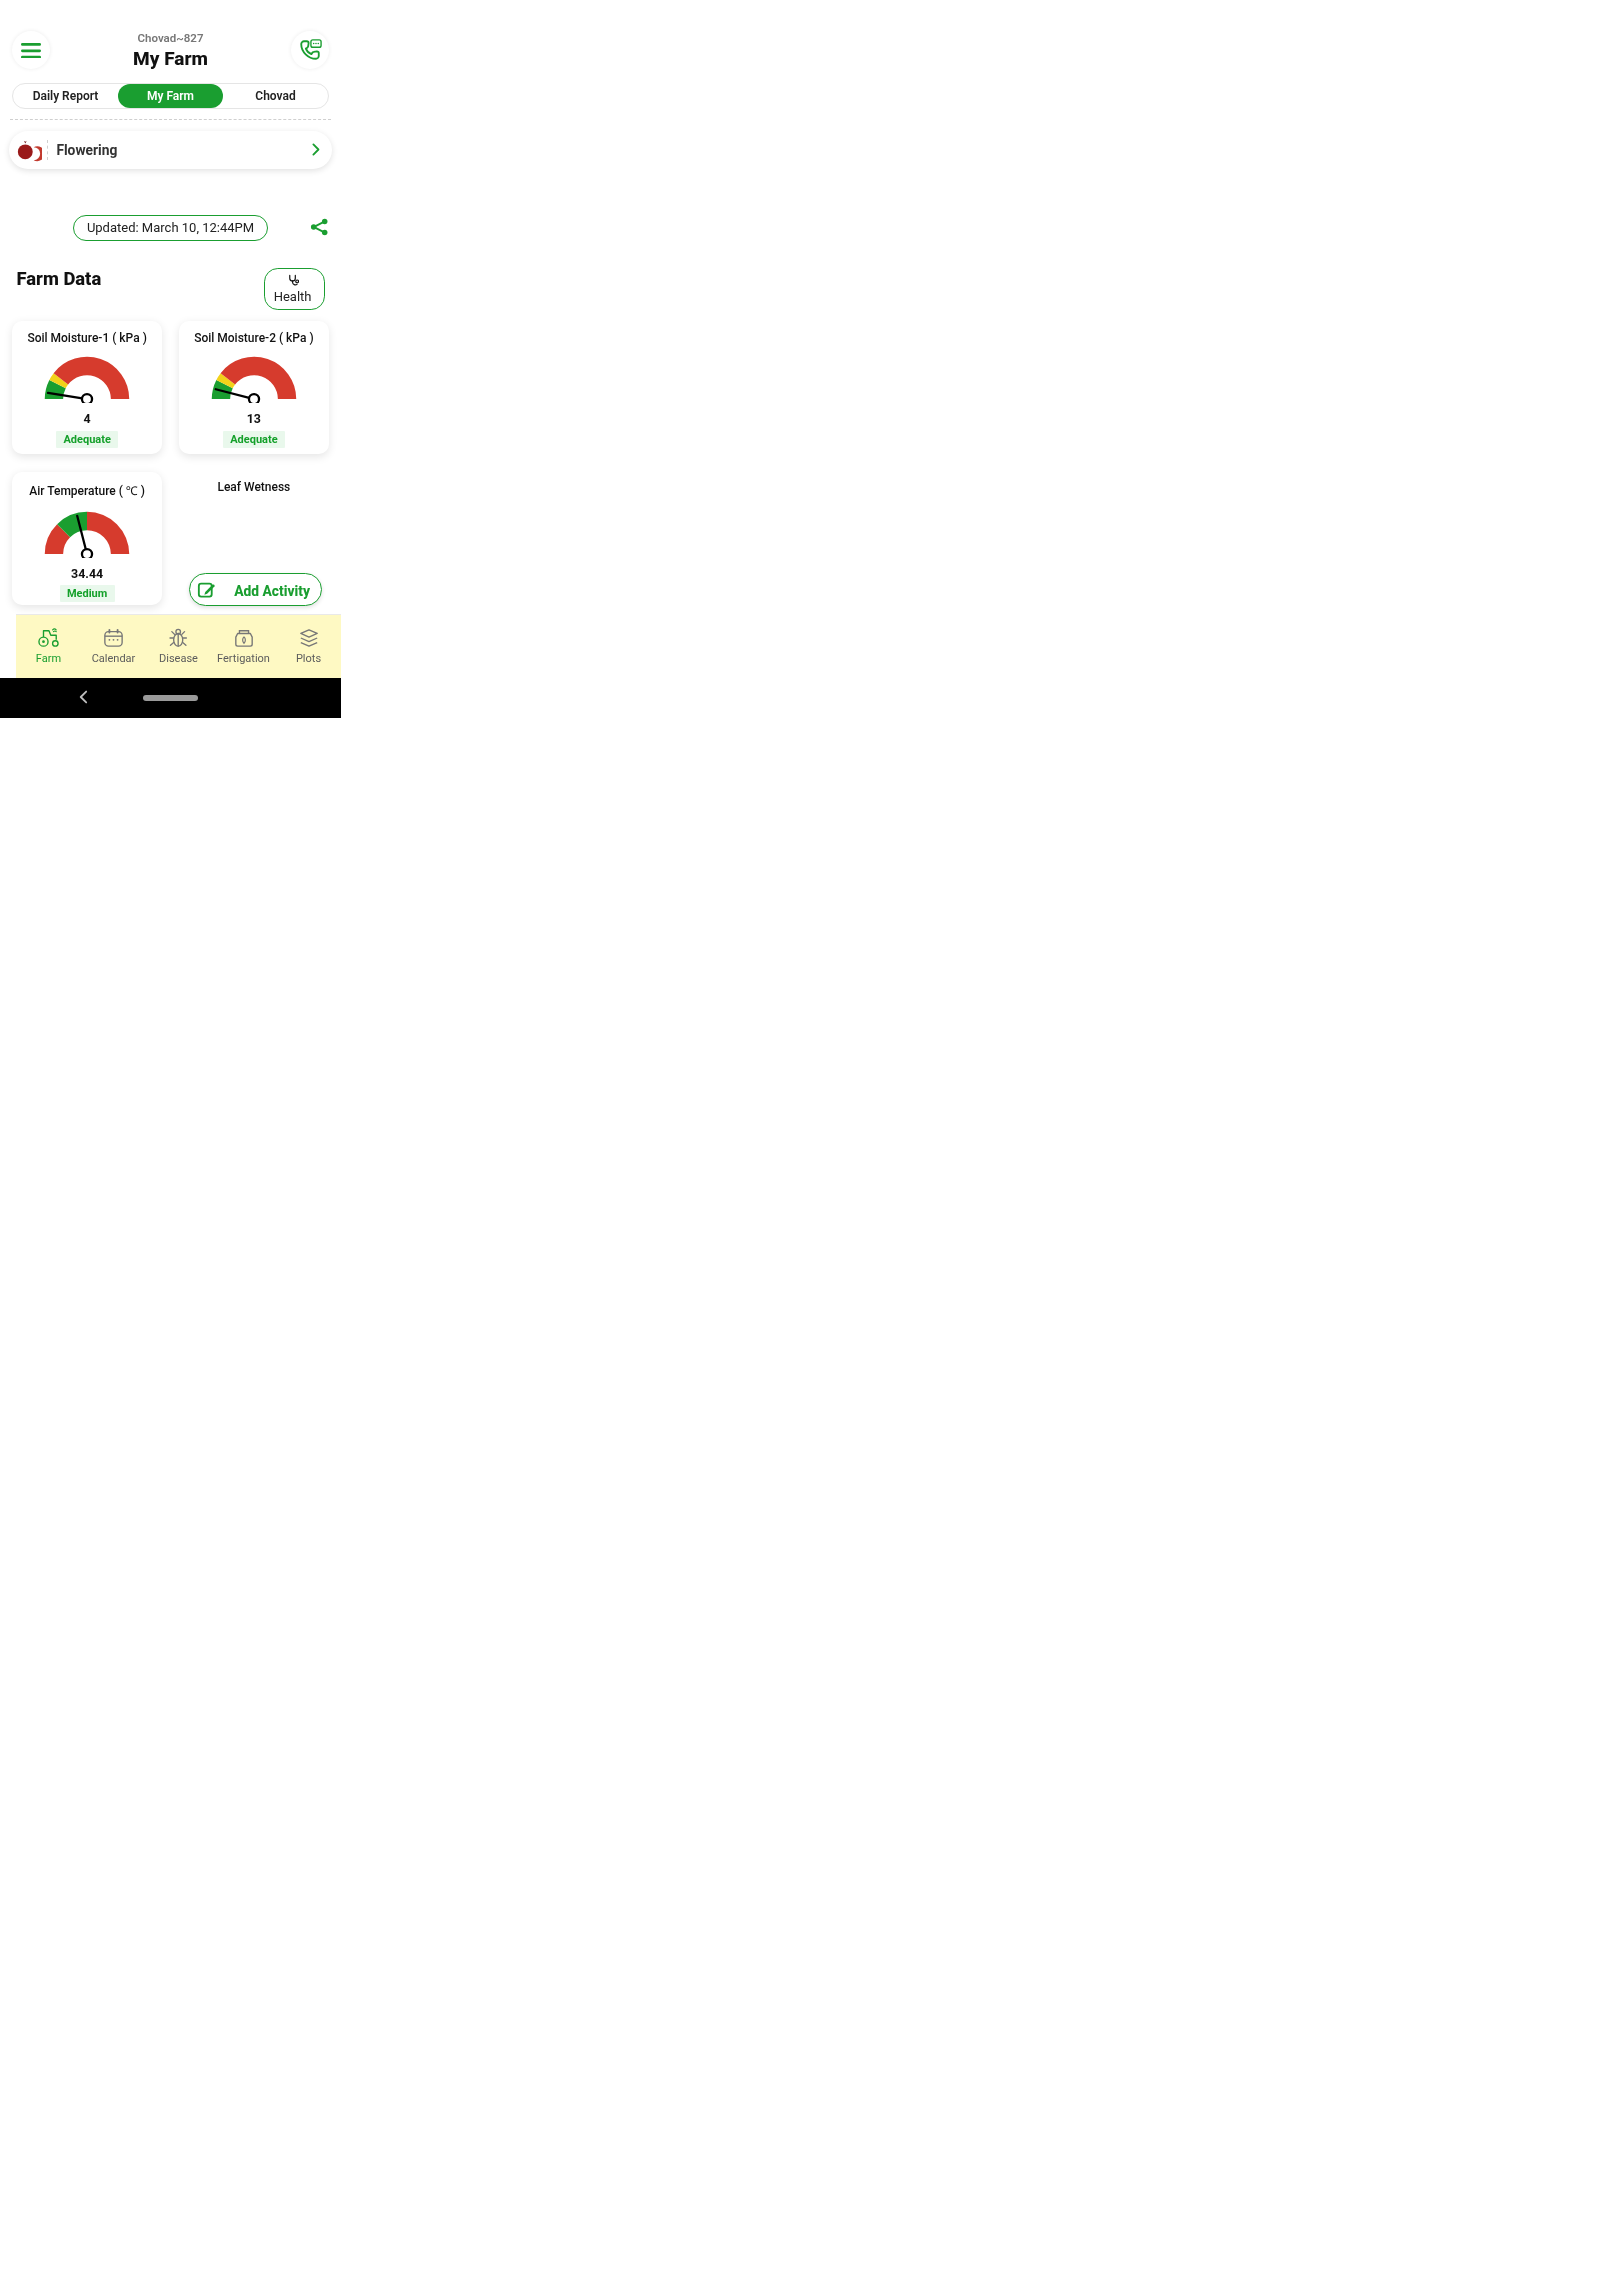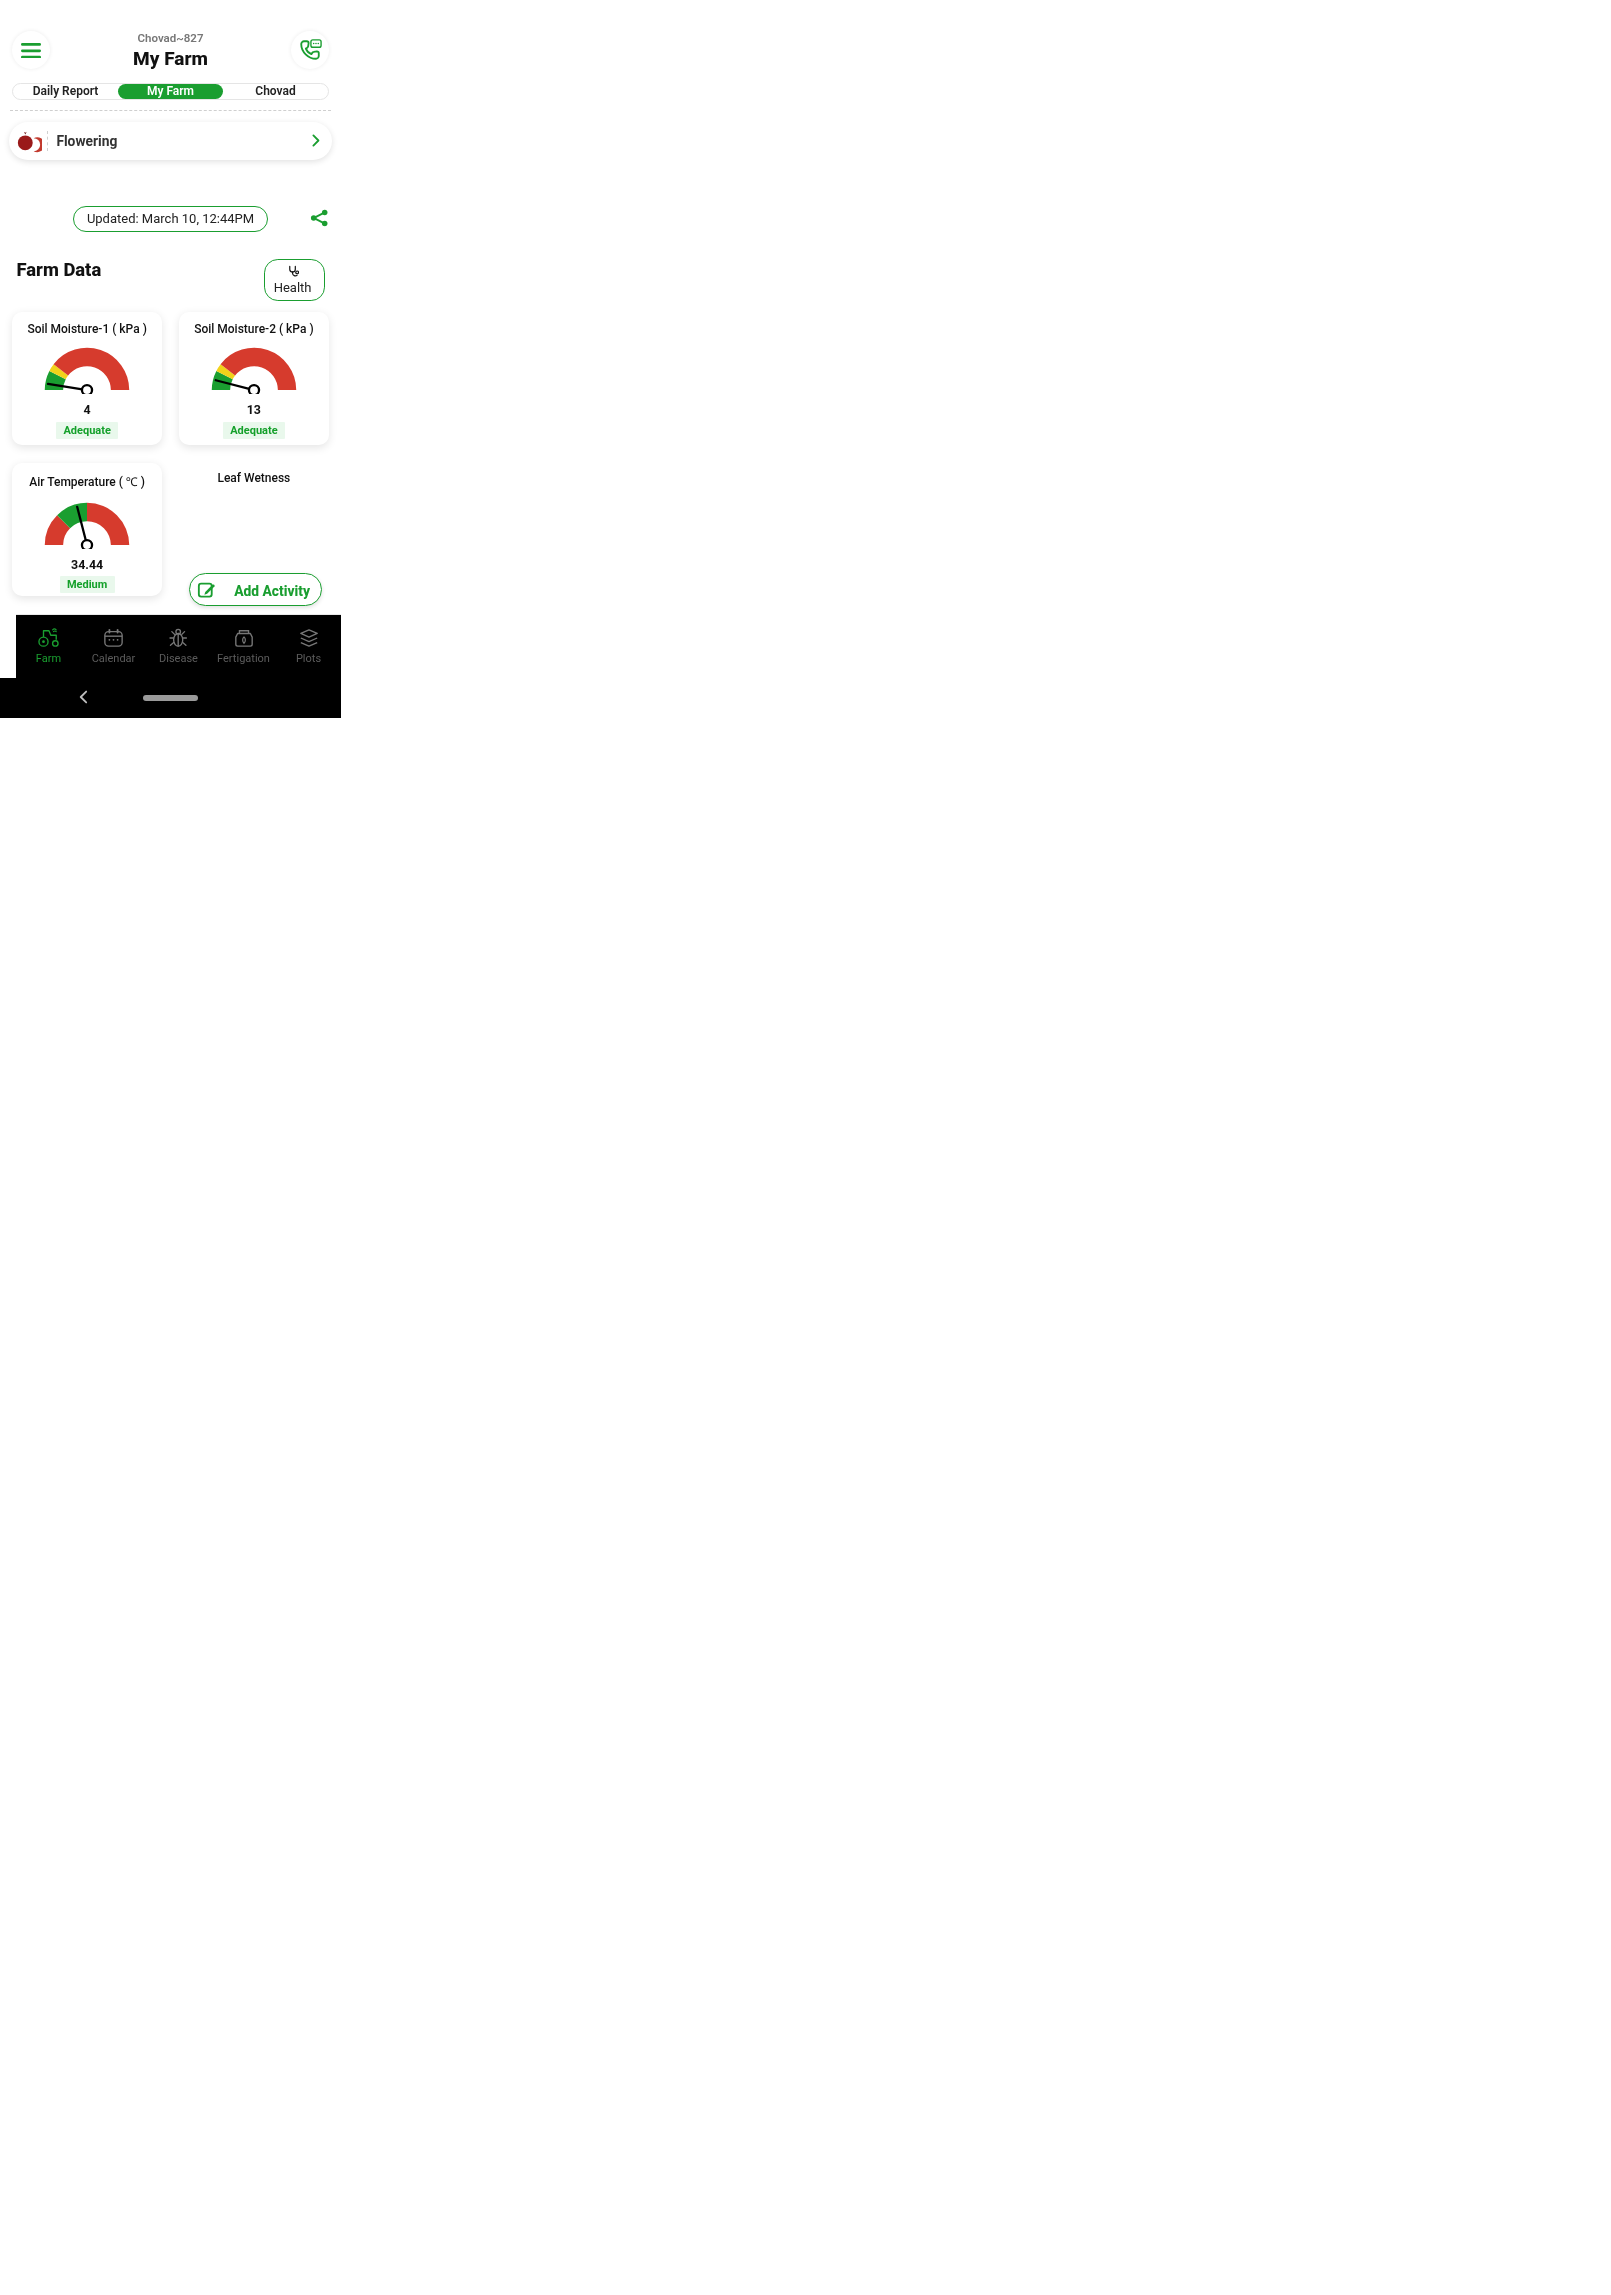--- a/index.html
+++ b/index.html
@@ -30,21 +30,21 @@
   .title-block { text-align: center; flex: 1; }
   .farm-code { color:#777; font-size:11.5px; font-weight:600; }
   .farm-title { color:#111; font-size:19px; font-weight:800; margin-top:1.8px; }
 
   
   .seg-tabs {
     margin: 13px 12px 0 12px;
     border: 0.9px solid #e5e5e5;
     border-radius: 18.4px;
     display: flex;
-    height: 17px;
+    height: 26px;
     overflow: hidden;
   }
   .seg-tab {
     flex: 1;
     display:flex; align-items:center; justify-content:center;
     font-size:12px; font-weight:600; color:#222;
   }
   .seg-tab.active {
     background:#1a9e30;
     color:#fff;
@@ -140,21 +140,21 @@
     font-size:13.8px; font-weight:800; color:#1a9e30;
     box-shadow: 0 1.8px 4.6px rgba(0,0,0,.12);
   }
 
   
   .bottom-nav {
     position:absolute; left:16px; right:0; bottom:40px;
     height: 64px;
     border-top: 0.5px solid #e9e9e9;
     display:flex;
-    background:#000000;
+    background:#fef9c3;
   }
   .bn-item {
     flex:1; display:flex; flex-direction:column; align-items:center; justify-content:center;
     gap:3.7px; color:#5c5c5c; font-size:11px;
   }
   .bn-item.active { color:#1a9e30; }
 
   
   .sysbar {
     position:absolute; left:0; right:0; bottom:0;

